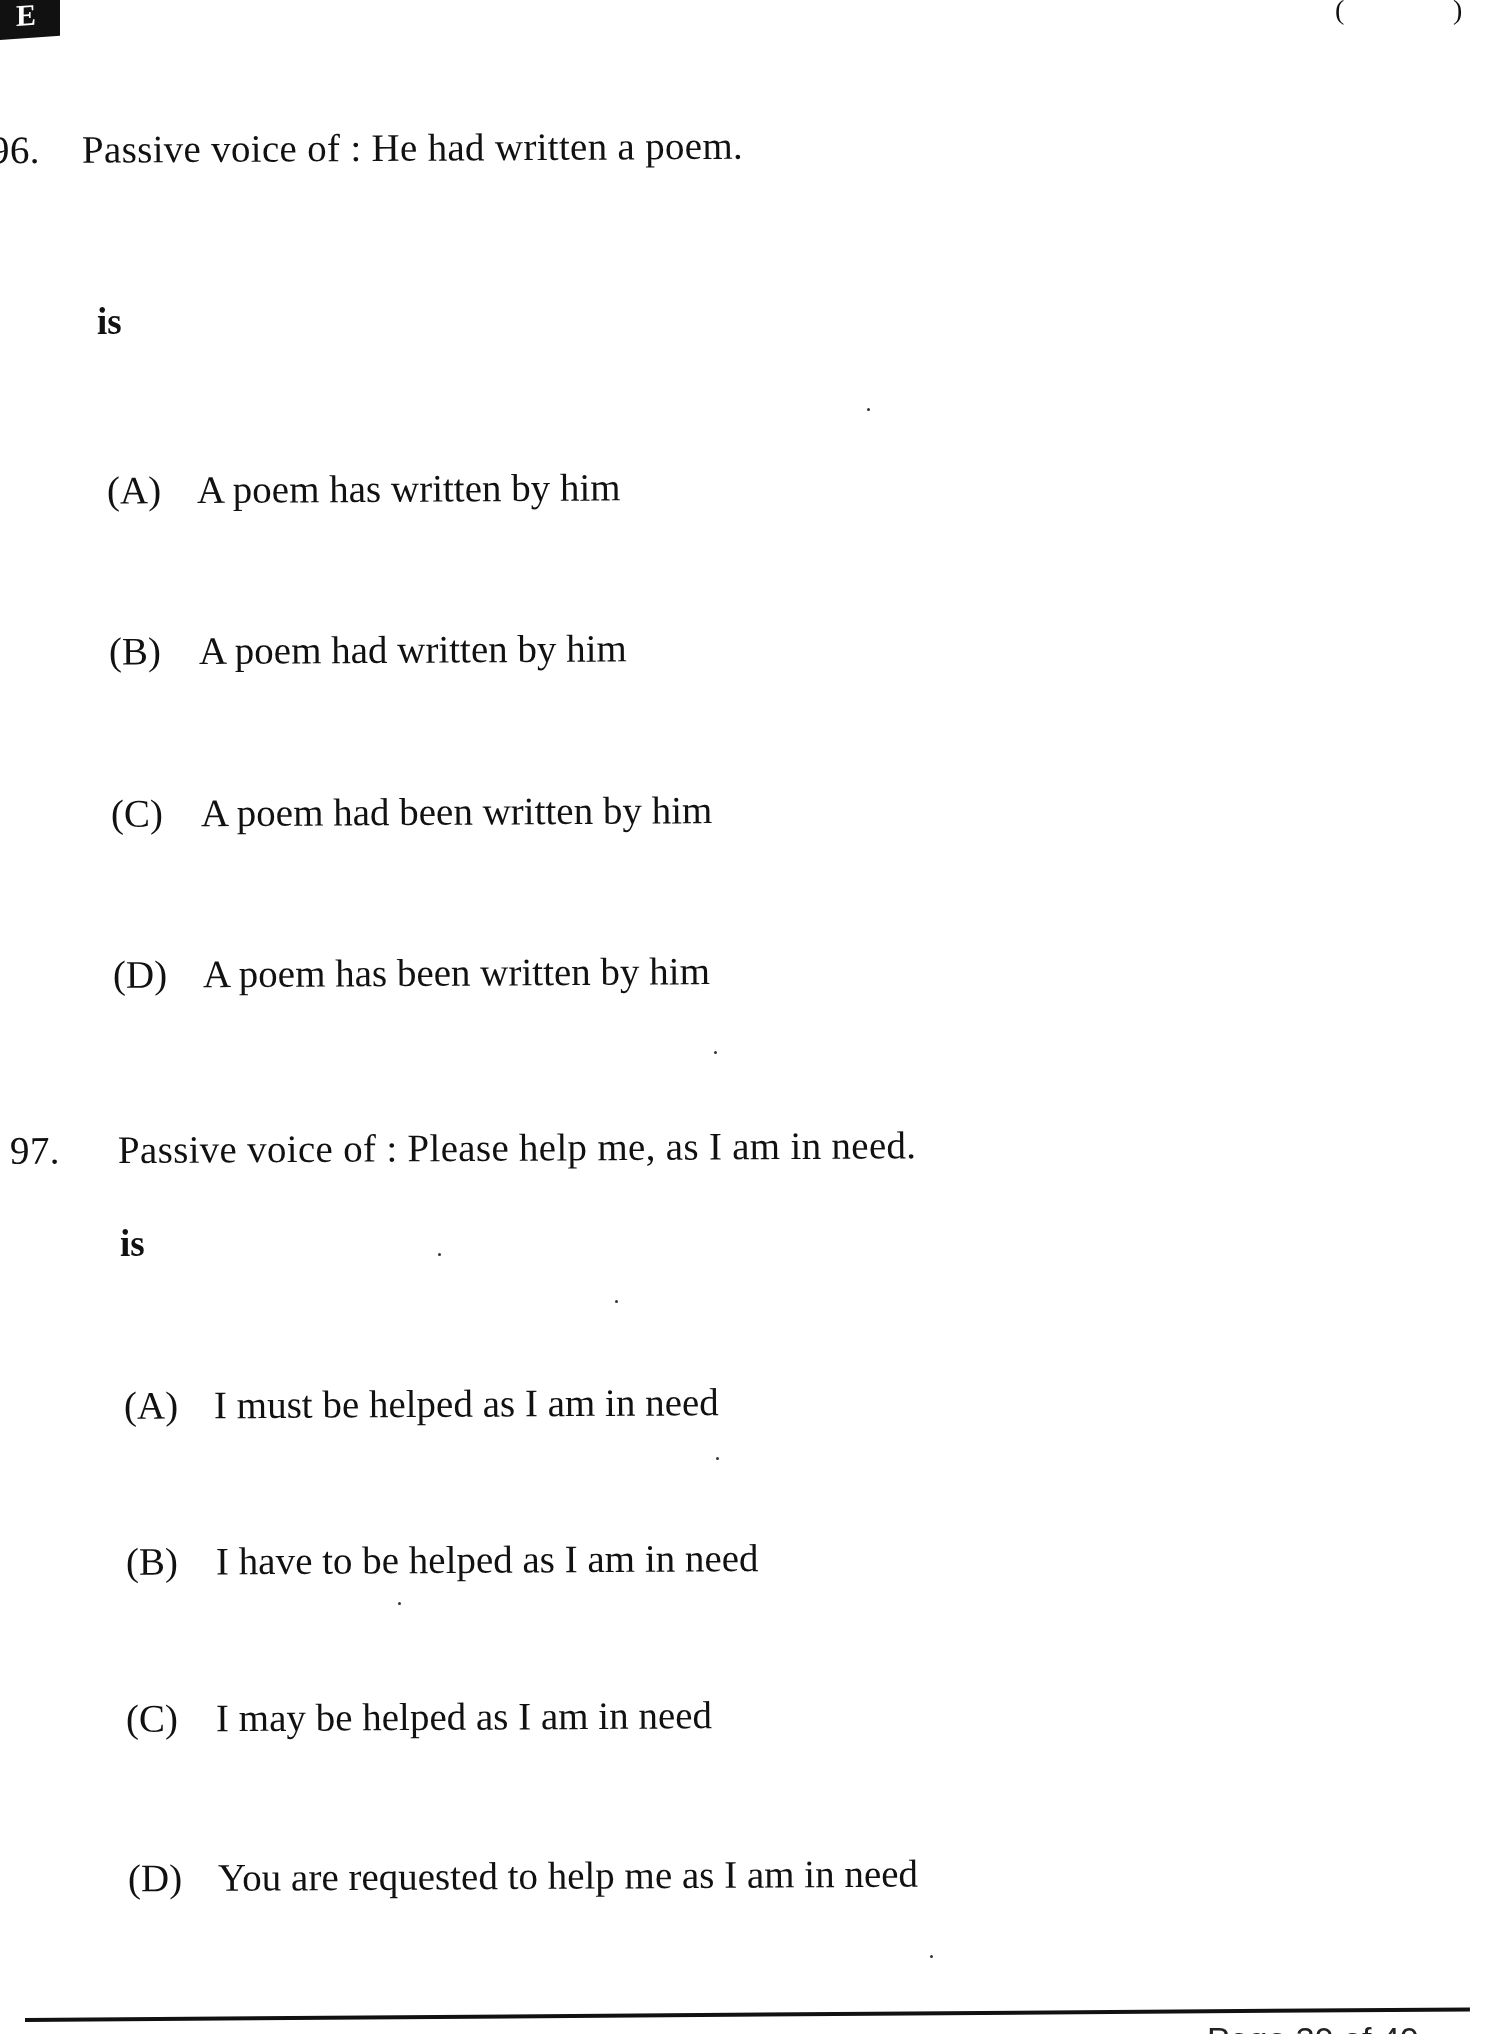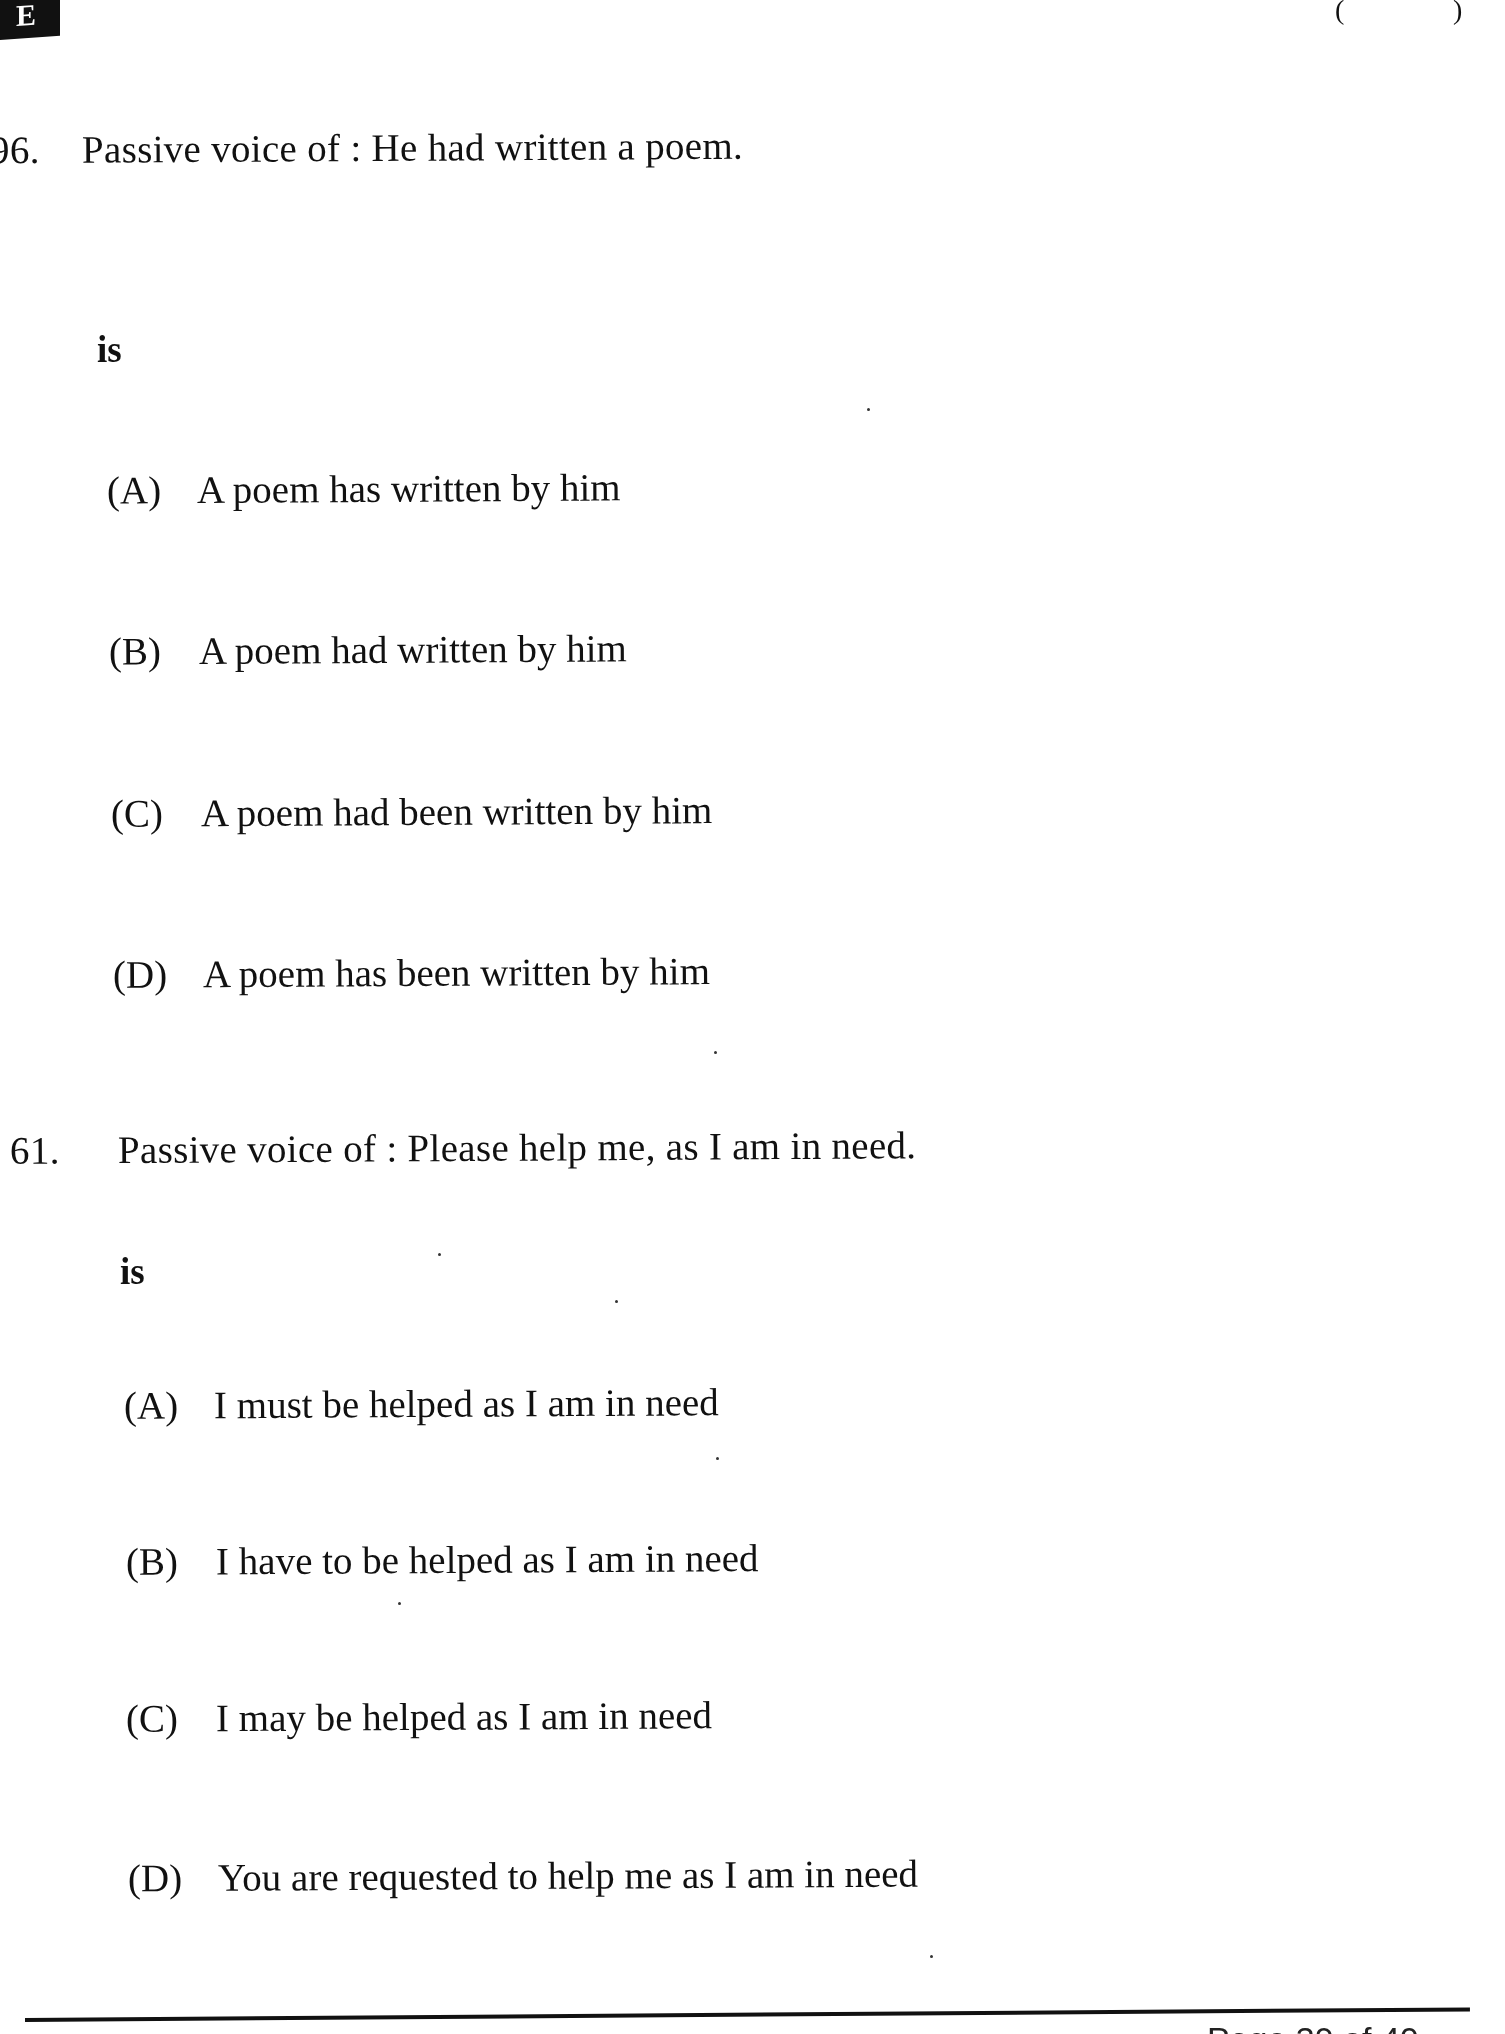--- a/index.html
+++ b/index.html
@@ -44,21 +44,20 @@
     white-space: nowrap;
   }
   .q-num {
     display: inline-block;
     width: 92px;
   }
   .q-is {
     position: absolute;
     font-size: 37px;
     font-weight: bold;
-    margin-top: 28px;
   }
   .option {
     position: absolute;
     font-size: 39px;
     white-space: nowrap;
   }
   .opt-label {
     display: inline-block;
     width: 90px;
   }
@@ -108,21 +107,21 @@
   <span class="opt-label">(B)</span><span>A poem had written by him</span>
 </div>
 <div class="option" style="left:111px; top:789px; transform:rotate(-0.35deg);">
   <span class="opt-label">(C)</span><span>A poem had been written by him</span>
 </div>
 <div class="option" style="left:113px; top:950px; transform:rotate(-0.35deg);">
   <span class="opt-label">(D)</span><span>A poem has been written by him</span>
 </div>
 
 <div class="question" style="left:10px; top:1125px; transform:rotate(-0.35deg);">
-  <span class="q-num" style="width:108px;">61.</span><span>Passive voice of : Please help me, as I am in need.</span>
+  <span class="q-num" style="width:108px;">97.</span><span>Passive voice of : Please help me, as I am in need.</span>
 </div>
 <div class="q-is" style="left:120px; top:1222px;">is</div>
 
 <div class="option" style="left:124px; top:1381px; transform:rotate(-0.35deg);">
   <span class="opt-label" style="width:90px;">(A)</span><span>I must be helped as I am in need</span>
 </div>
 <div class="option" style="left:126px; top:1537px; transform:rotate(-0.35deg);">
   <span class="opt-label" style="width:90px;">(B)</span><span>I have to be helped as I am in need</span>
 </div>
 <div class="option" style="left:126px; top:1694px; transform:rotate(-0.35deg);">

